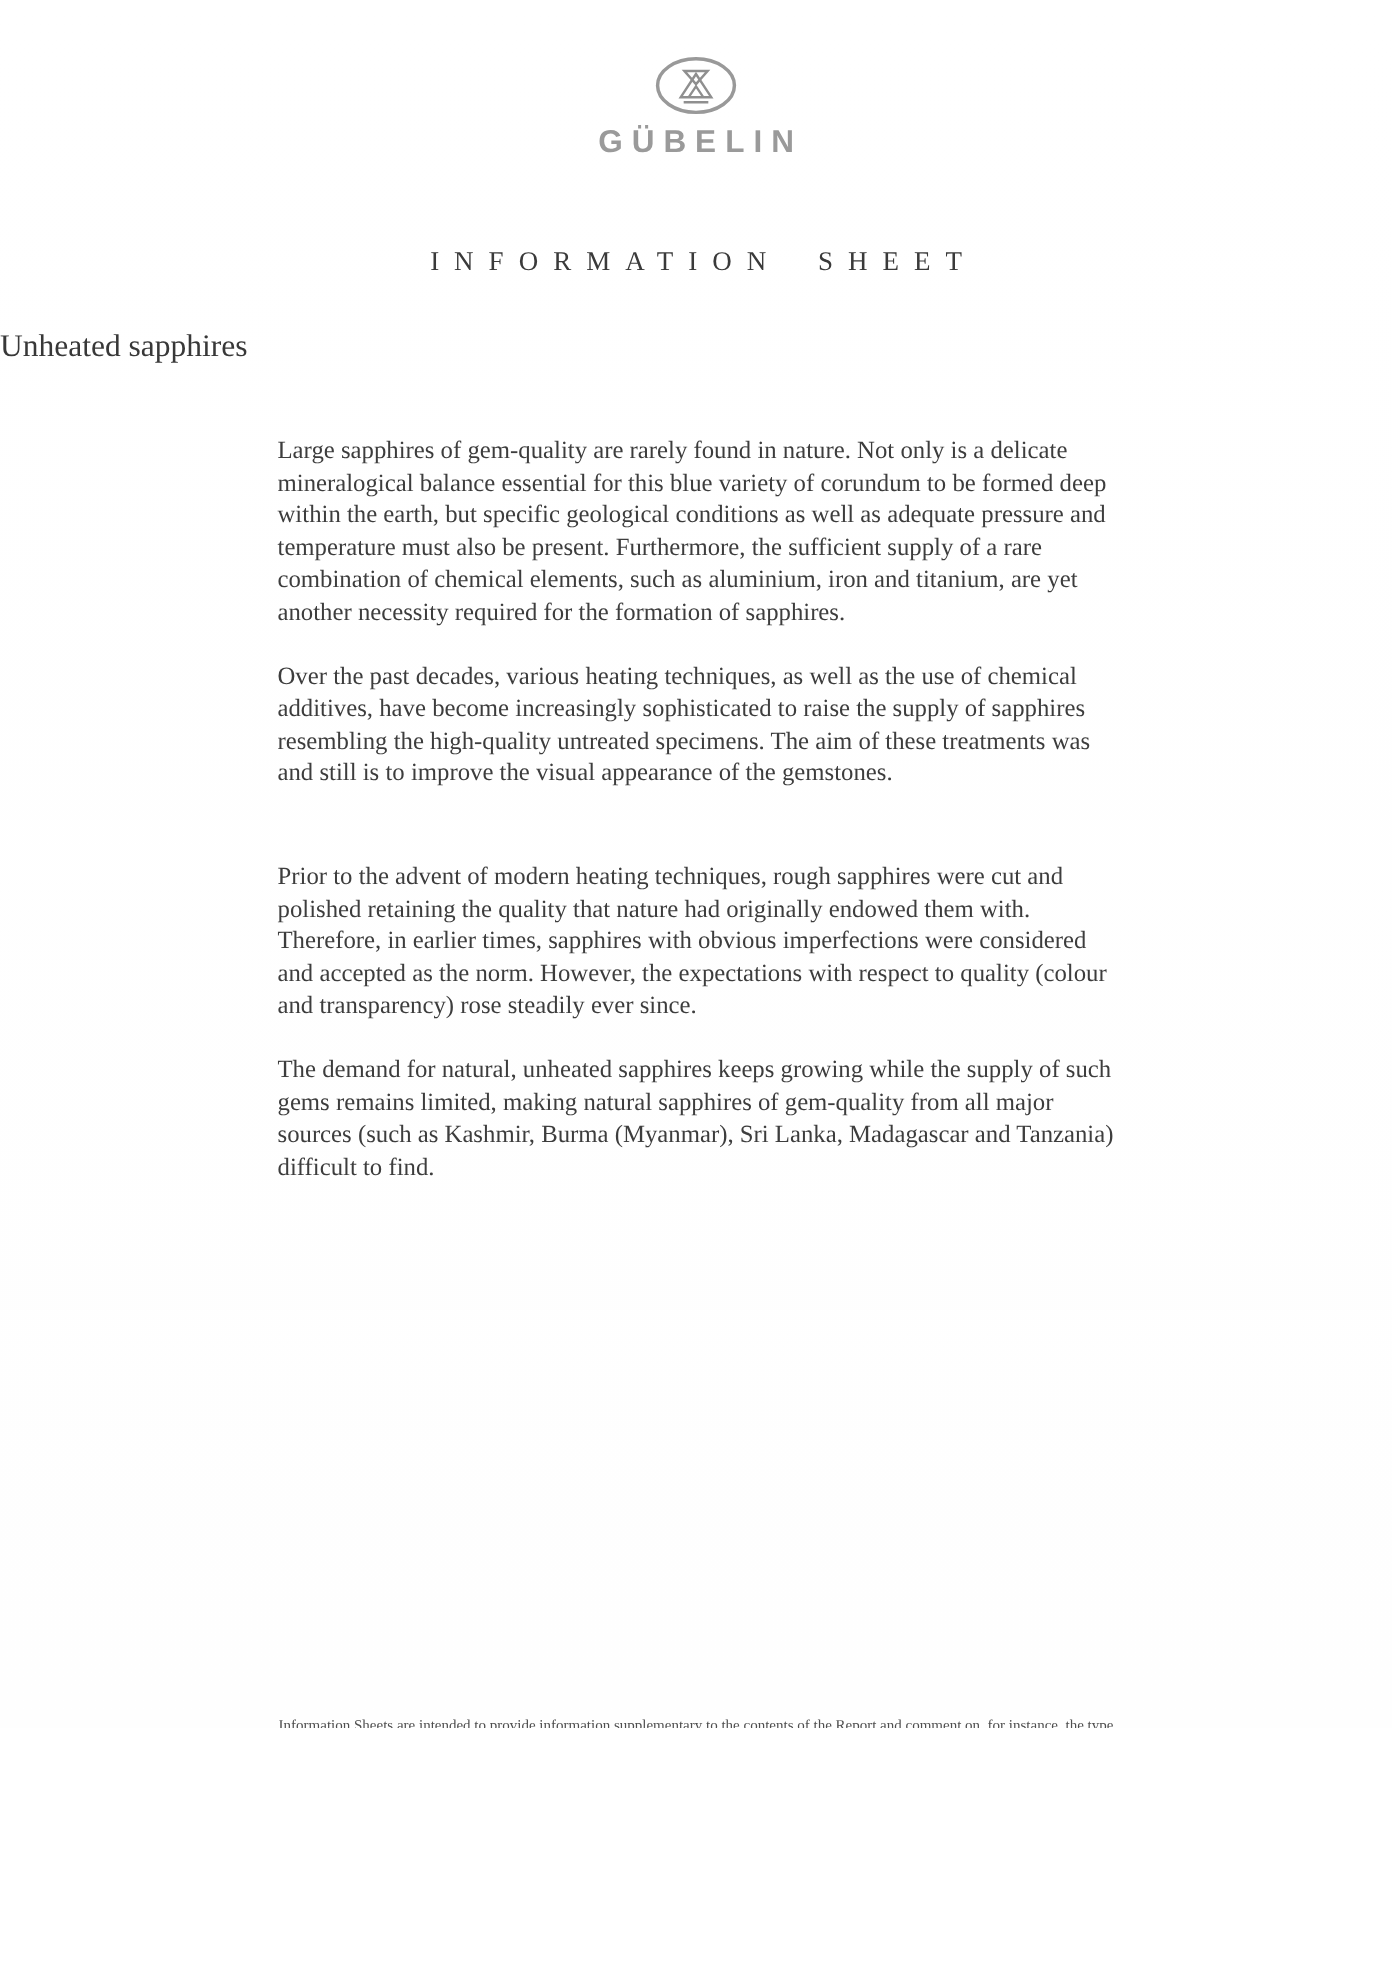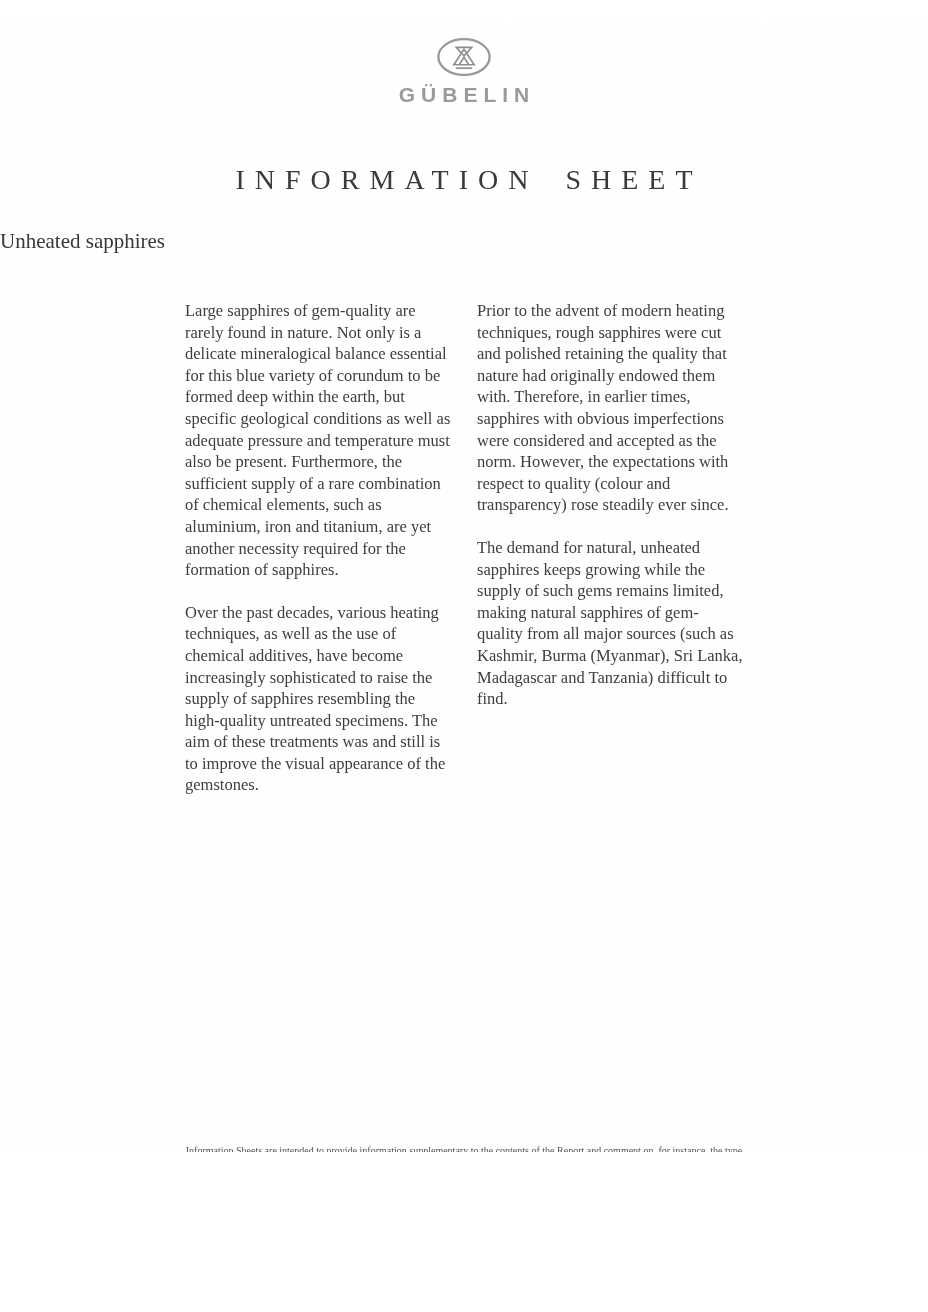--- a/index.html
+++ b/index.html
@@ -27,21 +27,21 @@
     font-weight: 600;
     letter-spacing: 6px;
     color: #9a9a9a;
     text-indent: 6px; 
   }
 
   
   .title {
     margin-top: 57px;
     text-align: center;
-    font-size: 28px;
+    font-size: 18px;
     font-weight: 500;
     letter-spacing: 10px;
     word-spacing: 10px;
     color: #3a3a3a;
     text-indent: 10px;
   }
   .subtitle {
     margin-top: 7px;
     text-align: center;
     font-size: 21px;
@@ -53,20 +53,21 @@
     font-size: 21px;
     color: #383838;
   }
 
   
   .columns {
     width: 558px;
     margin: 46px auto 0 auto;
     display: flex;
     gap: 26px;
+    flex-direction: column;
   }
   .col { flex: 1 1 0; }
   .col p {
     margin: 0 0 21px 0;
     font-size: 16.5px;
     line-height: 21.6px;
     color: #3d3d3d;
     text-align: left;
   }
 

